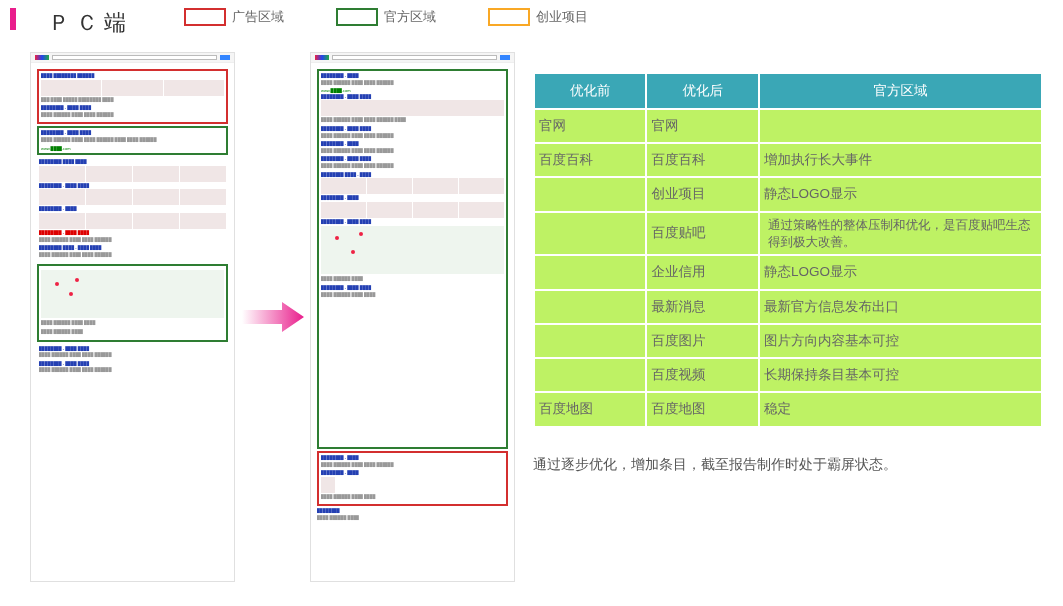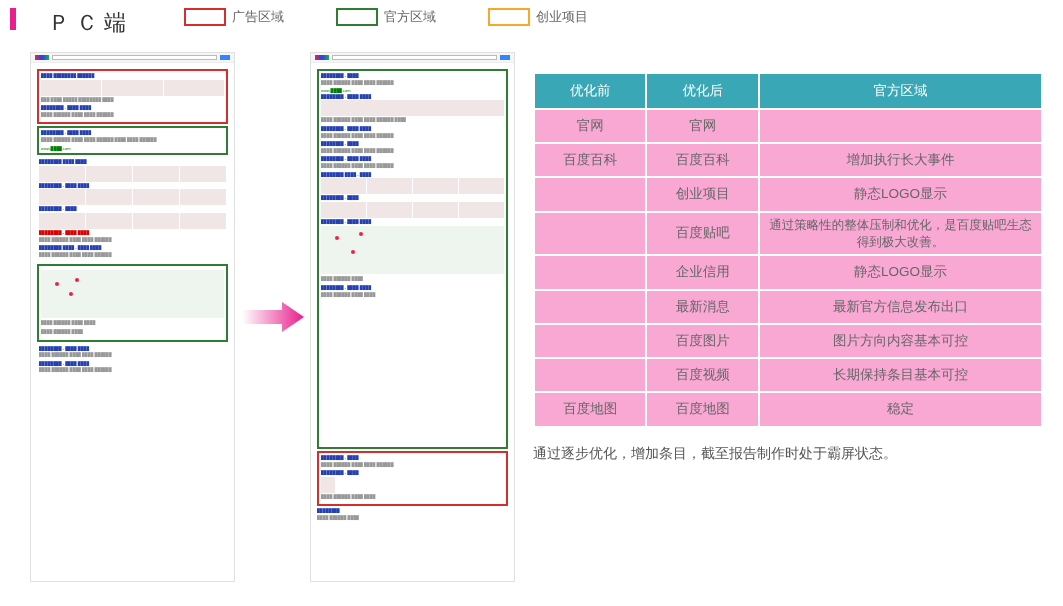--- a/index.html
+++ b/index.html
@@ -120,31 +120,30 @@
       table-layout: fixed;
     }
     table.comp th {
       background: #3aa7b6;
       color: #fff;
       font-weight: 400;
       padding: 8px 4px;
       text-align: center;
     }
     table.comp td {
-      background: #f9a8d4;
+      background: #bef264;
       color: #666;
       padding: 7px 4px;
-      text-align: center;
       vertical-align: middle;
       line-height: 1.35;
     }
     table.comp td.multiline { padding: 4px 8px; font-size: 12.5px; }
 
     .footnote {
-      margin-top: 17px;
+      margin-top: 28px;
       font-size: 14px;
       color: #555;
     }
   </style>
 </head>
 <body>
 
 <div class="header">
   <div class="accent-bar"></div>
   <div class="title">ＰＣ端</div>

